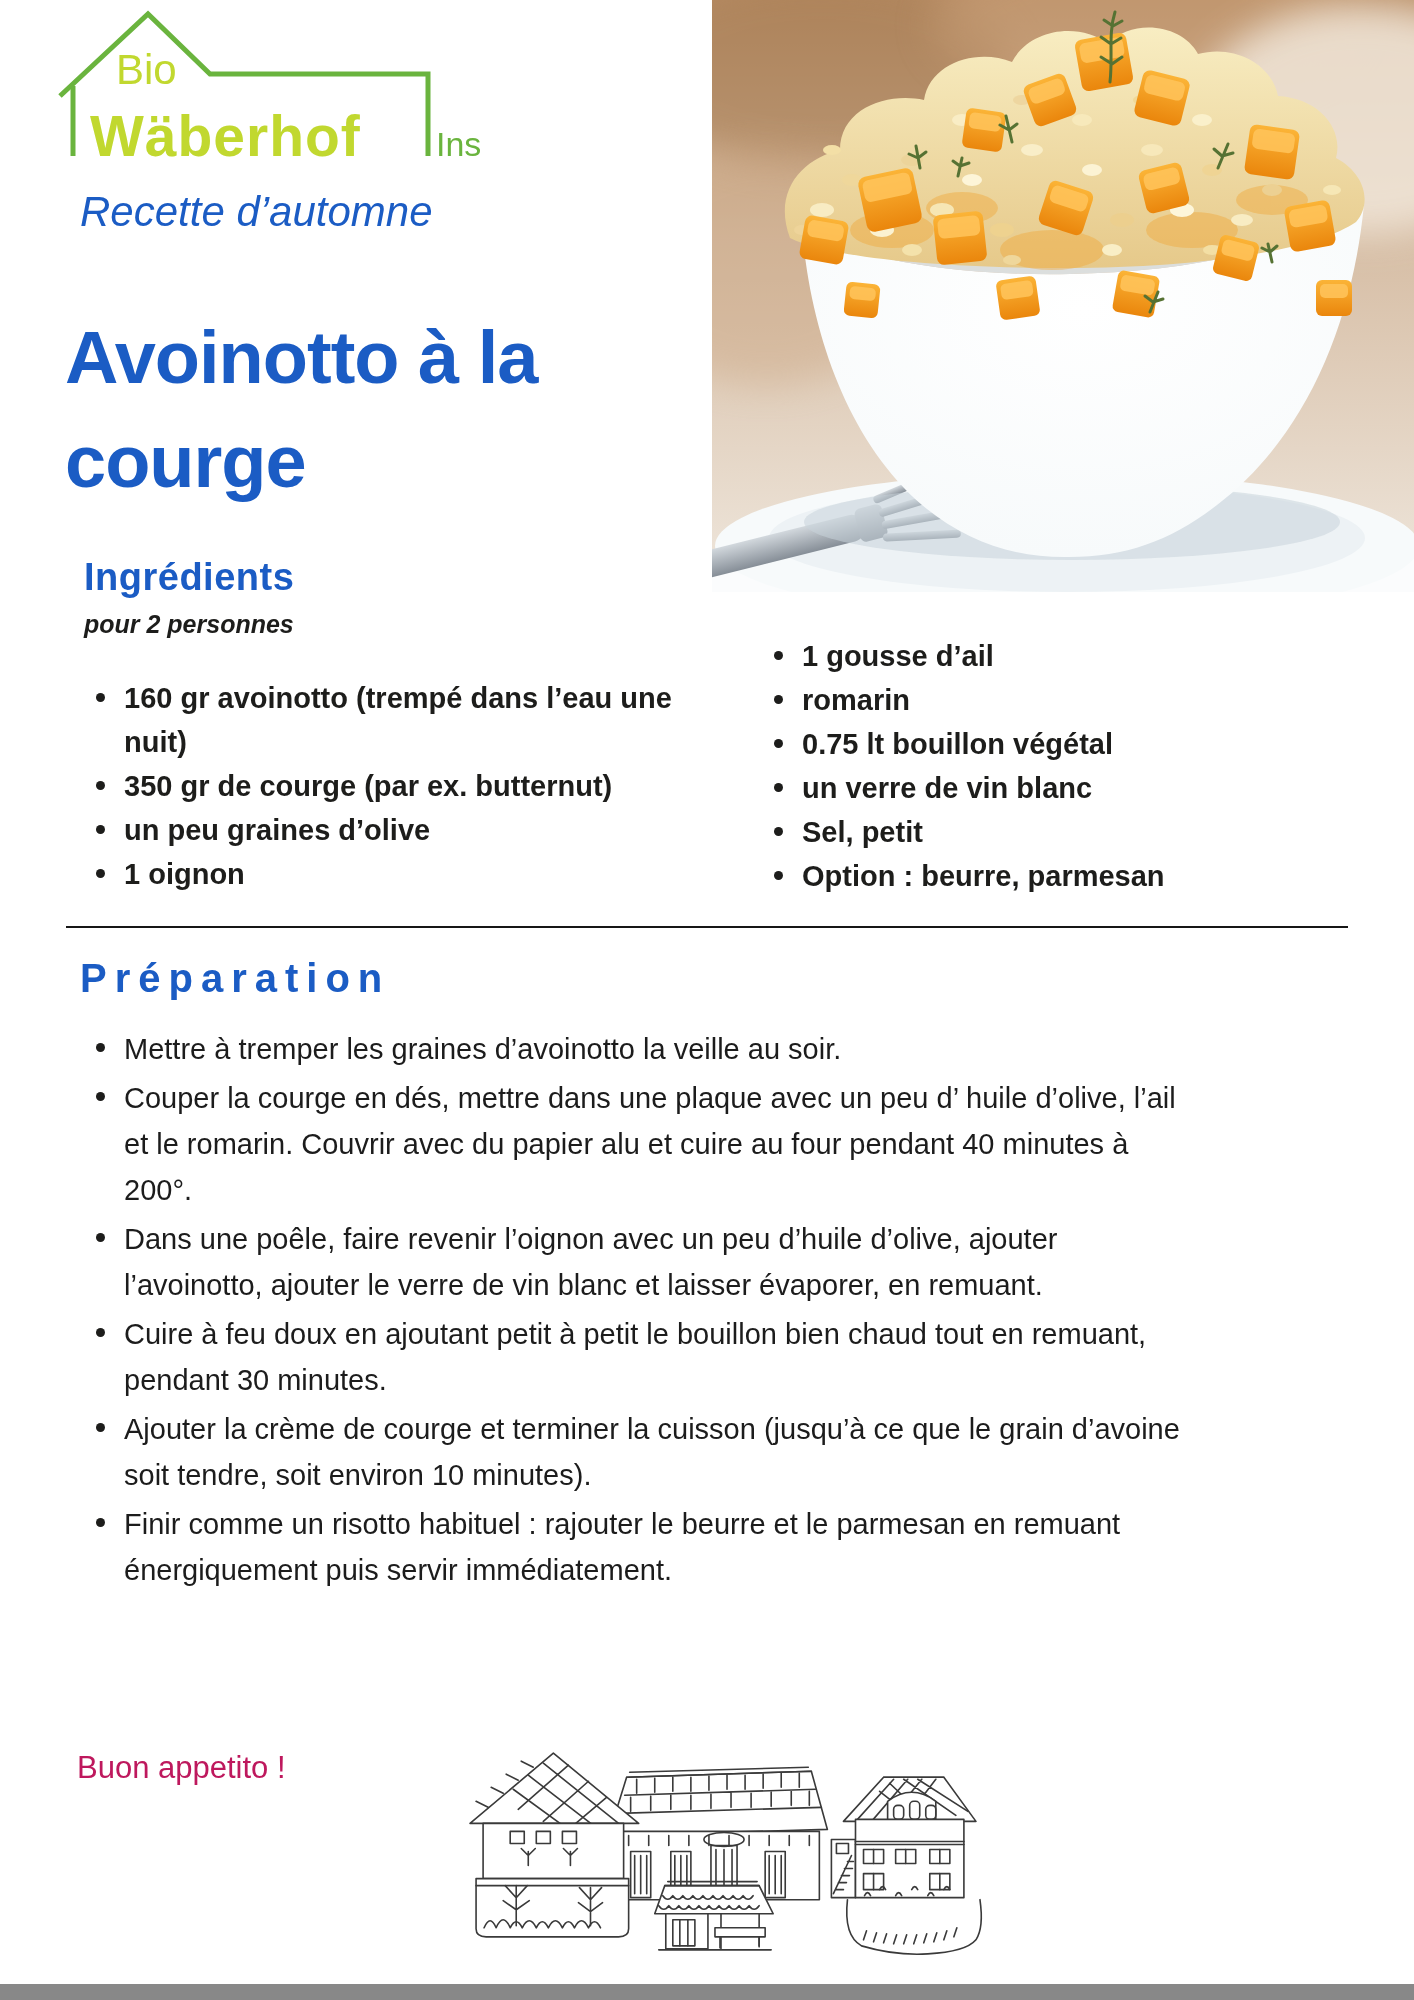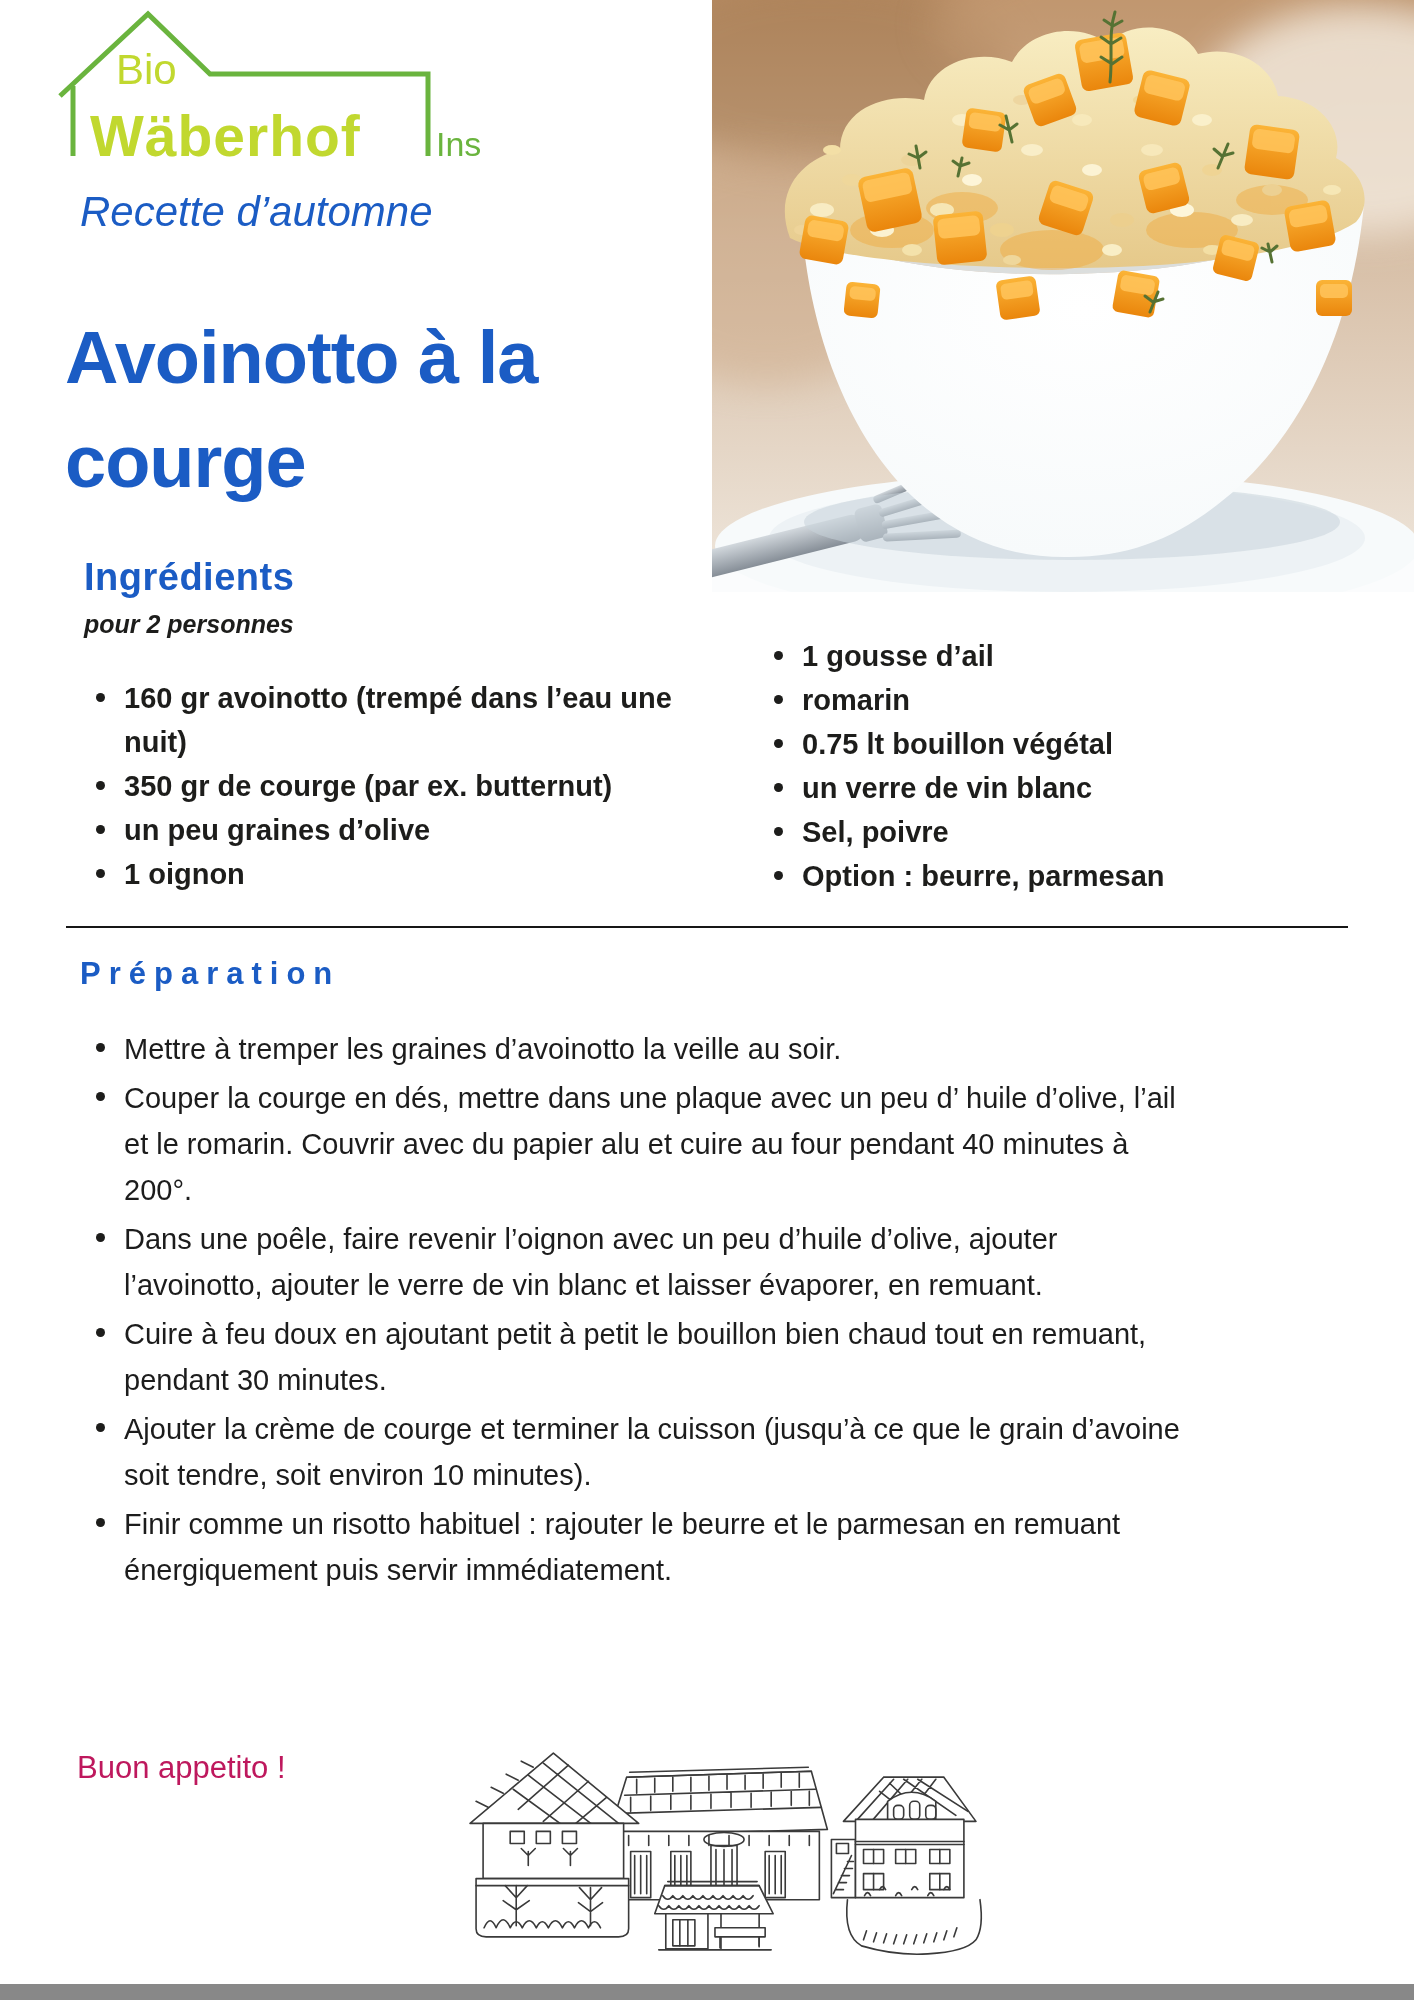--- a/index.html
+++ b/index.html
@@ -27,21 +27,21 @@
   ul.blist li{position:relative;padding-left:30px;}
   ul.blist li::before{
     content:"";position:absolute;left:2px;top:17px;width:9px;height:9px;
     border-radius:50%;background:#1d1d1b;
   }
   .ing-left{left:94px;top:676px;width:640px;}
   .ing-right{left:772px;top:634px;width:580px;}
   .ing-left li,.ing-right li{font-size:29px;font-weight:700;line-height:44px;color:#1d1d1b;}
   .ing-text{white-space:pre-line;}
   .divider{left:66px;top:926px;width:1282px;border-top:2px solid #161616;height:0;}
-  .prep-heading{left:80px;top:956px;font-size:31px;font-weight:700;color:#1b5cc4;letter-spacing:8px;}
+  .prep-heading{left:80px;top:956px;font-size:40px;font-weight:700;color:#1b5cc4;letter-spacing:8px;}
   .prep-list{left:94px;top:1026px;width:1256px;}
   .prep-list li{font-size:29px;font-weight:400;line-height:46px;color:#1c1c1c;margin-bottom:3px;}
   .prep-list li::before{top:18px;width:8px;height:8px;}
   .step-text{white-space:pre-line;}
   .signoff{left:77px;top:1750px;font-size:31px;font-weight:400;color:#be185d;}
   .farmhouse{left:458px;top:1742px;width:532px;height:218px;}
 </style>
 </head>
 <body>
 
@@ -260,21 +260,21 @@
     <li><span class="ing-text">350 gr de courge (par ex. butternut)</span></li>
     <li><span class="ing-text">un peu graines d’olive</span></li>
     <li><span class="ing-text">1 oignon</span></li>
   </ul>
 
   <ul class="abs blist ing-right">
     <li><span class="ing-text">1 gousse d’ail</span></li>
     <li><span class="ing-text">romarin</span></li>
     <li><span class="ing-text">0.75 lt bouillon végétal</span></li>
     <li><span class="ing-text">un verre de vin blanc</span></li>
-    <li><span class="ing-text">Sel, poivre</span></li>
+    <li><span class="ing-text">Sel, petit</span></li>
     <li><span class="ing-text">Option : beurre, parmesan</span></li>
   </ul>
 
   <div class="abs divider"></div>
 
   <div class="abs prep-heading">Préparation</div>
 
   <ul class="abs blist prep-list">
     <li><span class="step-text">Mettre à tremper les graines d’avoinotto la veille au soir.</span></li>
     <li><span class="step-text">Couper la courge en dés, mettre dans une plaque avec un peu d’ huile d’olive, l’ail

